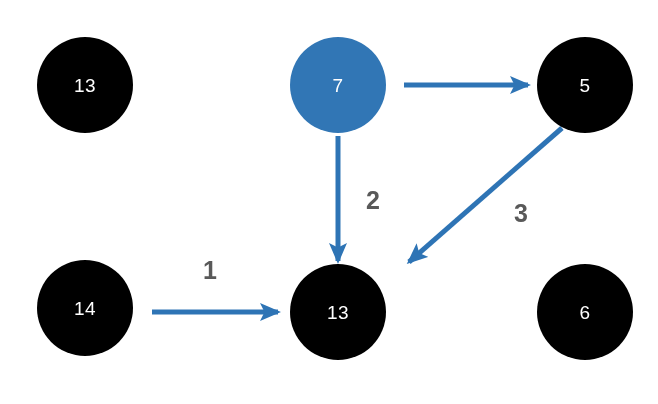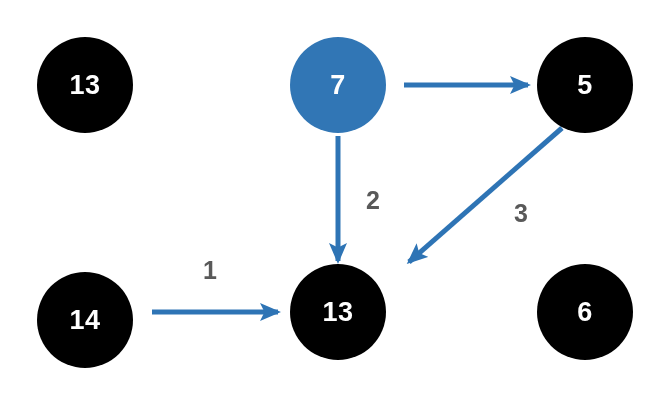--- a/index.html
+++ b/index.html
@@ -28,22 +28,22 @@
     position: absolute;
     border-radius: 50%;
     display: flex;
     align-items: center;
     justify-content: center;
     box-sizing: border-box;
   }
   .graph-node .node-label {
     color: #ffffff;
     font-family: "Liberation Sans", sans-serif;
-    font-weight: bold;
-    font-size: 27px;
+    font-weight: normal;
+    font-size: 19px;
     line-height: 1;
     letter-spacing: 0.5px;
     user-select: none;
   }
   .edge-weight {
     position: absolute;
     color: #595959;
     font-family: "Liberation Sans", sans-serif;
     font-weight: bold;
     font-size: 25px;
@@ -75,21 +75,21 @@
   <div id="nodes-group">
       <div class="graph-node" style="left: 37px; top: 37px; width: 96px; height: 96px; background: rgb(0, 0, 0);">
         <span class="node-label" style="color: rgb(255, 255, 255);">13</span>
       </div>
       <div class="graph-node" style="left: 290px; top: 37px; width: 96px; height: 96px; background: rgb(49, 118, 181);">
         <span class="node-label" style="color: rgb(255, 255, 255);">7</span>
       </div>
       <div class="graph-node" style="left: 537px; top: 37px; width: 96px; height: 96px; background: rgb(0, 0, 0);">
         <span class="node-label" style="color: rgb(255, 255, 255);">5</span>
       </div>
-      <div class="graph-node" style="left: 37px; top: 272px; width: 96px; height: 96px; background: rgb(0, 0, 0);">
+      <div class="graph-node" style="left: 37px; top: 260px; width: 96px; height: 96px; background: rgb(0, 0, 0);">
         <span class="node-label" style="color: rgb(255, 255, 255);">14</span>
       </div>
       <div class="graph-node" style="left: 290px; top: 264px; width: 96px; height: 96px; background: rgb(0, 0, 0);">
         <span class="node-label" style="color: rgb(255, 255, 255);">13</span>
       </div>
       <div class="graph-node" style="left: 537px; top: 264px; width: 96px; height: 96px; background: rgb(0, 0, 0);">
         <span class="node-label" style="color: rgb(255, 255, 255);">6</span>
       </div>
     </div>
   <div id="edge-labels-group">

